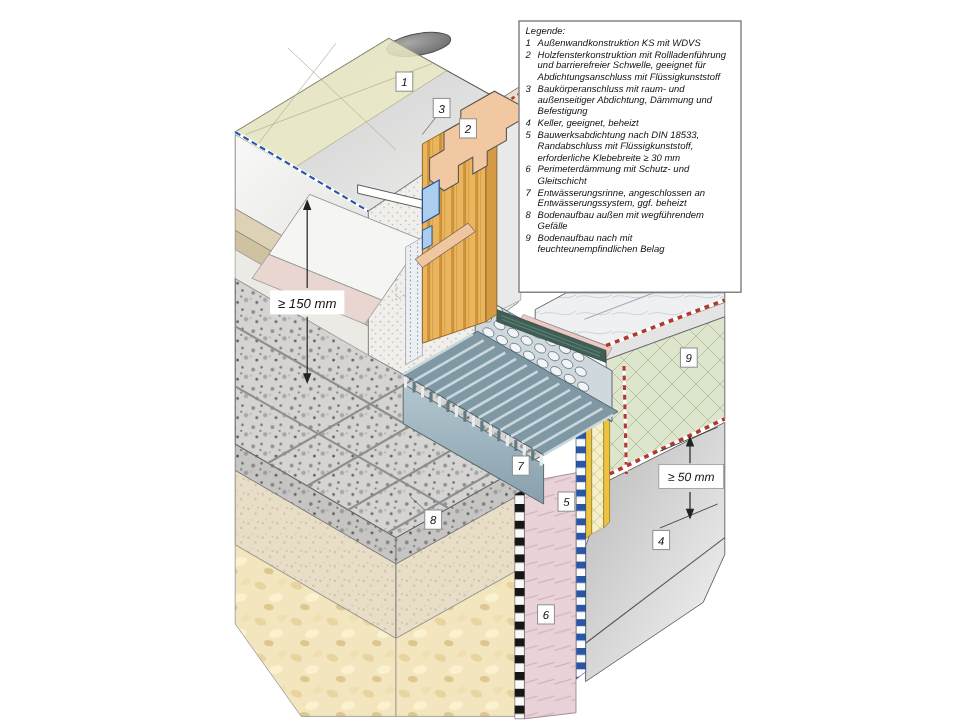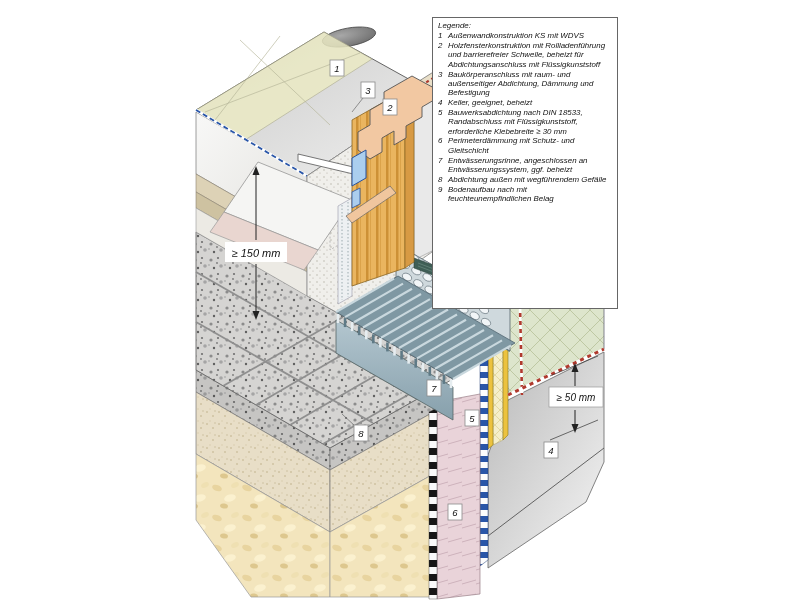--- a/index.html
+++ b/index.html
@@ -1,20 +1,20 @@
 <!DOCTYPE html>
 <html><head>
 <meta charset="utf-8">
 <style>
   html,body{margin:0;padding:0;background:#fff;}
   #stage{position:relative;width:800px;height:601px;background:#fff;overflow:hidden;
          font-family:"Liberation Sans",sans-serif;}
   #drawing{position:absolute;left:0;top:0;}
   svg text{font-family:"Liberation Sans",sans-serif;font-style:italic;fill:#111;}
-  .legend{position:absolute;left:432px;top:17px;width:186px;height:292px;box-sizing:border-box;
+  .legend{position:absolute;left:432px;top:17px;width:186px;height:227px;box-sizing:border-box;
           background:#fff;border:1px solid #666;padding:3px 5px 3px 5px;
           font-style:italic;font-size:7.9px;line-height:1.18;color:#111;}
   .legend .title{margin:0 0 1px 0;}
   .legend ol{list-style:none;margin:0;padding:0;}
   .legend li{display:flex;margin:0 0 0.5px 0;}
   .legend li .num{flex:0 0 10px;}
   .legend li .txt{flex:1;}
 </style>
 </head>
 <body>
@@ -338,21 +338,21 @@
 
 <div class="legend">
   <div class="title">Legende:</div>
   <ol>
     <li>
           <span class="num">1</span>
           <span class="txt">Außenwandkonstruktion KS mit WDVS</span>
         </li>
     <li>
           <span class="num">2</span>
-          <span class="txt">Holzfensterkonstruktion mit Rollladenführung und barrierefreier Schwelle, beheizt für Abdichtungsanschluss mit Flüssigkunststoff</span>
+          <span class="txt">Holzfensterkonstruktion mit Rollladenführung und barrierefreier Schwelle, geeignet für Abdichtungsanschluss mit Flüssigkunststoff</span>
         </li>
     <li>
           <span class="num">3</span>
           <span class="txt">Baukörperanschluss mit raum- und außenseitiger Abdichtung, Dämmung und Befestigung</span>
         </li>
     <li>
           <span class="num">4</span>
           <span class="txt">Keller, geeignet, beheizt</span>
         </li>
     <li>
@@ -362,21 +362,21 @@
     <li>
           <span class="num">6</span>
           <span class="txt">Perimeterdämmung mit Schutz- und Gleitschicht</span>
         </li>
     <li>
           <span class="num">7</span>
           <span class="txt">Entwässerungsrinne, angeschlossen an Entwässerungssystem, ggf. beheizt</span>
         </li>
     <li>
           <span class="num">8</span>
-          <span class="txt">Abdichtung außen mit wegführendem Gefälle</span>
+          <span class="txt">Bodenaufbau außen mit wegführendem Gefälle</span>
         </li>
     <li>
           <span class="num">9</span>
           <span class="txt">Bodenaufbau nach mit feuchteunempfindlichen Belag</span>
         </li>
   </ol>
 </div>
 
 </div>
 

